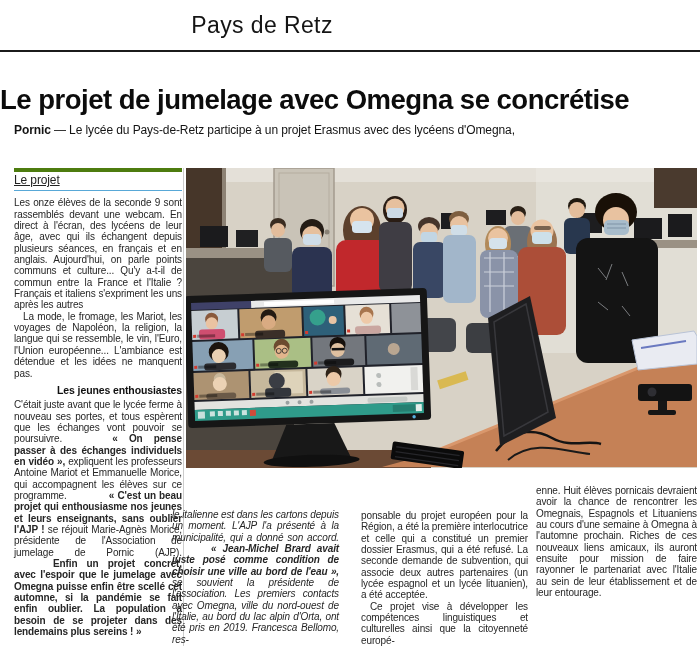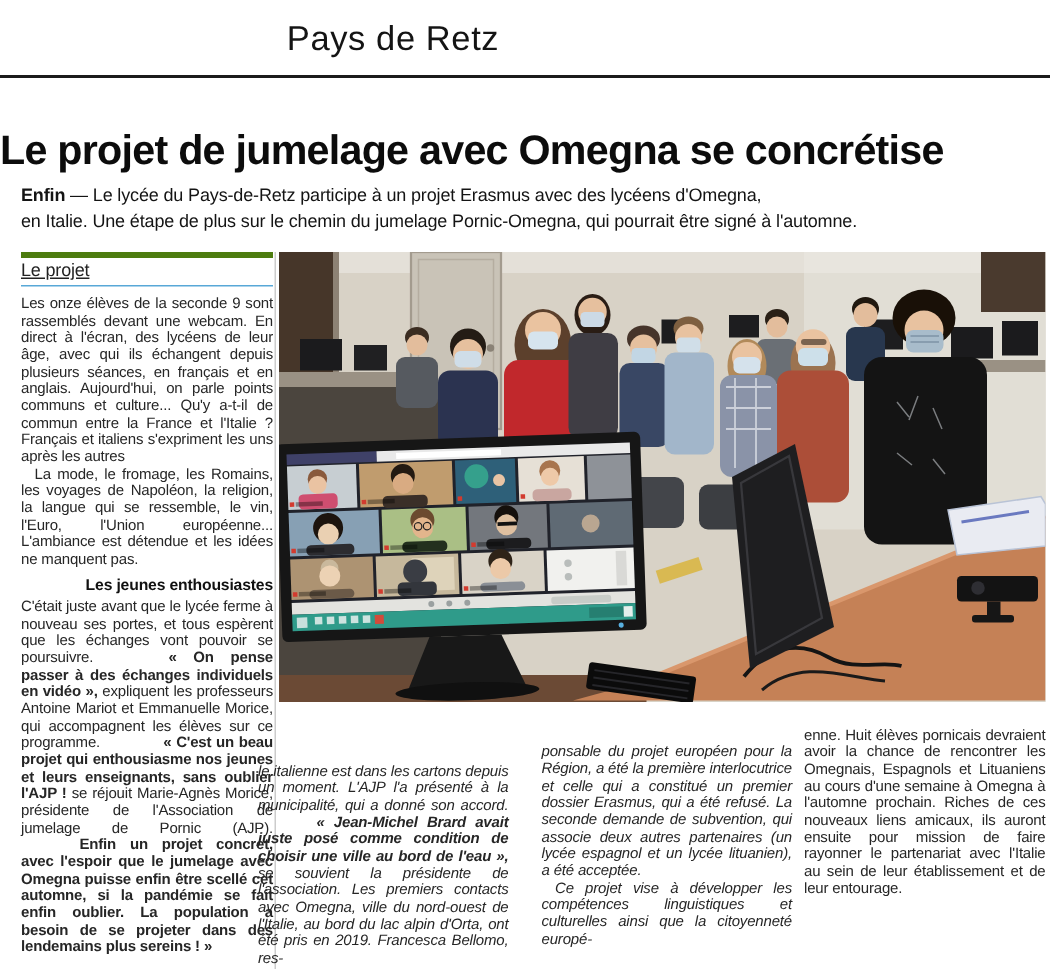--- a/index.html
+++ b/index.html
@@ -19,21 +19,21 @@
 
   .vrule{position:absolute;width:1px;background:#cccccc;}
   #vrule1{left:183px;top:168px;height:478px;}
 
   .col{position:absolute;font-size:10px;line-height:11.35px;color:#262626;letter-spacing:-0.12px;}
   .col p{margin:0;text-align:justify;}
   .indent{text-indent:9px;}
   .col b{font-weight:bold;margin-left:39px;}
   .col1{left:14px;top:168px;width:168px;}
   .col2{left:172px;top:509px;width:167px;font-style:italic;}
-  .col3{left:361px;top:496px;width:167px;font-style:italic;}
+  .col3{left:361px;top:510px;width:167px;}
   .col4{left:536px;top:485px;width:161px;}
 
   .kicker{border-top:4px solid #4d7c0f;border-bottom:1.5px solid #58a8d7;
        padding:3px 0 4px;font-size:12px;color:#222;margin-bottom:6px;text-decoration:underline;}
   .subhead{text-align:right;font-size:10.5px;font-weight:bold;color:#111;
        margin:6px 0 3px;}
 
   .photo{position:absolute;left:186px;top:168px;width:511px;height:300px;margin:0;
        background:#d8d2c6;}
   .photo svg{display:block;}
@@ -47,28 +47,28 @@
 </head>
 <body>
 
 <div class="page">
 
   <div class="section-header">Pays de Retz</div>
   <div class="top-rule"></div>
 
   <h1 class="headline">Le projet de jumelage avec Omegna se concrétise</h1>
 
-  <p class="lede"><b>Enfin</b><span> — Le lycée du Pays-de-Retz participe à un projet Erasmus avec des lycéens d'Omegna,</span><br><span>en Italie. Une étape de plus sur le chemin du jumelage Pornic-Omegna, qui pourrait être signé à l'automne.</span></p>
+  <p class="lede"><b>Pornic</b><span> — Le lycée du Pays-de-Retz participe à un projet Erasmus avec des lycéens d'Omegna,</span><br></p>
 
   <div class="vrule" id="vrule1"></div>
 
   <div class="col col1">
     <div class="kicker">Le projet</div>
     <p>Les onze élèves de la seconde 9 sont rassemblés devant une webcam. En direct à l'écran, des lycéens de leur âge, avec qui ils échangent depuis plusieurs séances, en français et en anglais. Aujourd'hui, on parle points communs et culture... Qu'y a-t-il de commun entre la France et l'Italie ? Français et italiens s'expriment les uns après les autres</p>
-    <p class="indent">La mode, le fromage, les Romains, les voyages de Napoléon, la religion, la langue qui se ressemble, le vin, l'Euro, l'Union européenne... L'ambiance est détendue et les idées ne manquent pas.</p>
+    <p class="indent">La mode, le fromage, les Mariot, les voyages de Napoléon, la religion, la langue qui se ressemble, le vin, l'Euro, l'Union européenne... L'ambiance est détendue et les idées ne manquent pas.</p>
     <h3 class="subhead">Les jeunes enthousiastes</h3>
     <p><span>C'était juste avant que le lycée ferme à nouveau ses portes, et tous espèrent que les échanges vont pouvoir se poursuivre. </span><b>« On pense passer à des échanges individuels en vidéo »,</b><span> expliquent les professeurs Antoine Mariot et Emmanuelle Morice, qui accompagnent les élèves sur ce programme. </span><b>« C'est un beau projet qui enthousiasme nos jeunes et leurs enseignants, sans oublier l'AJP !</b><span> se réjouit Marie-Agnès Morice, présidente de l'Association de jumelage de Pornic (AJP). </span><b>Enfin un projet concret, avec l'espoir que le jumelage avec Omegna puisse enfin être scellé cet automne, si la pandémie se fait enfin oublier. La population a besoin de se projeter dans des lendemains plus sereins ! »</b></p>
   </div>
 
   <figure class="photo">
     <svg width="511" height="300" viewBox="0 0 511 300">
 
       <g>
         <rect x="0" y="0" width="511" height="300" fill="#d8d2c6"></rect>
         <rect x="350" y="0" width="161" height="185" fill="#e4e1da" opacity="0.75"></rect>

